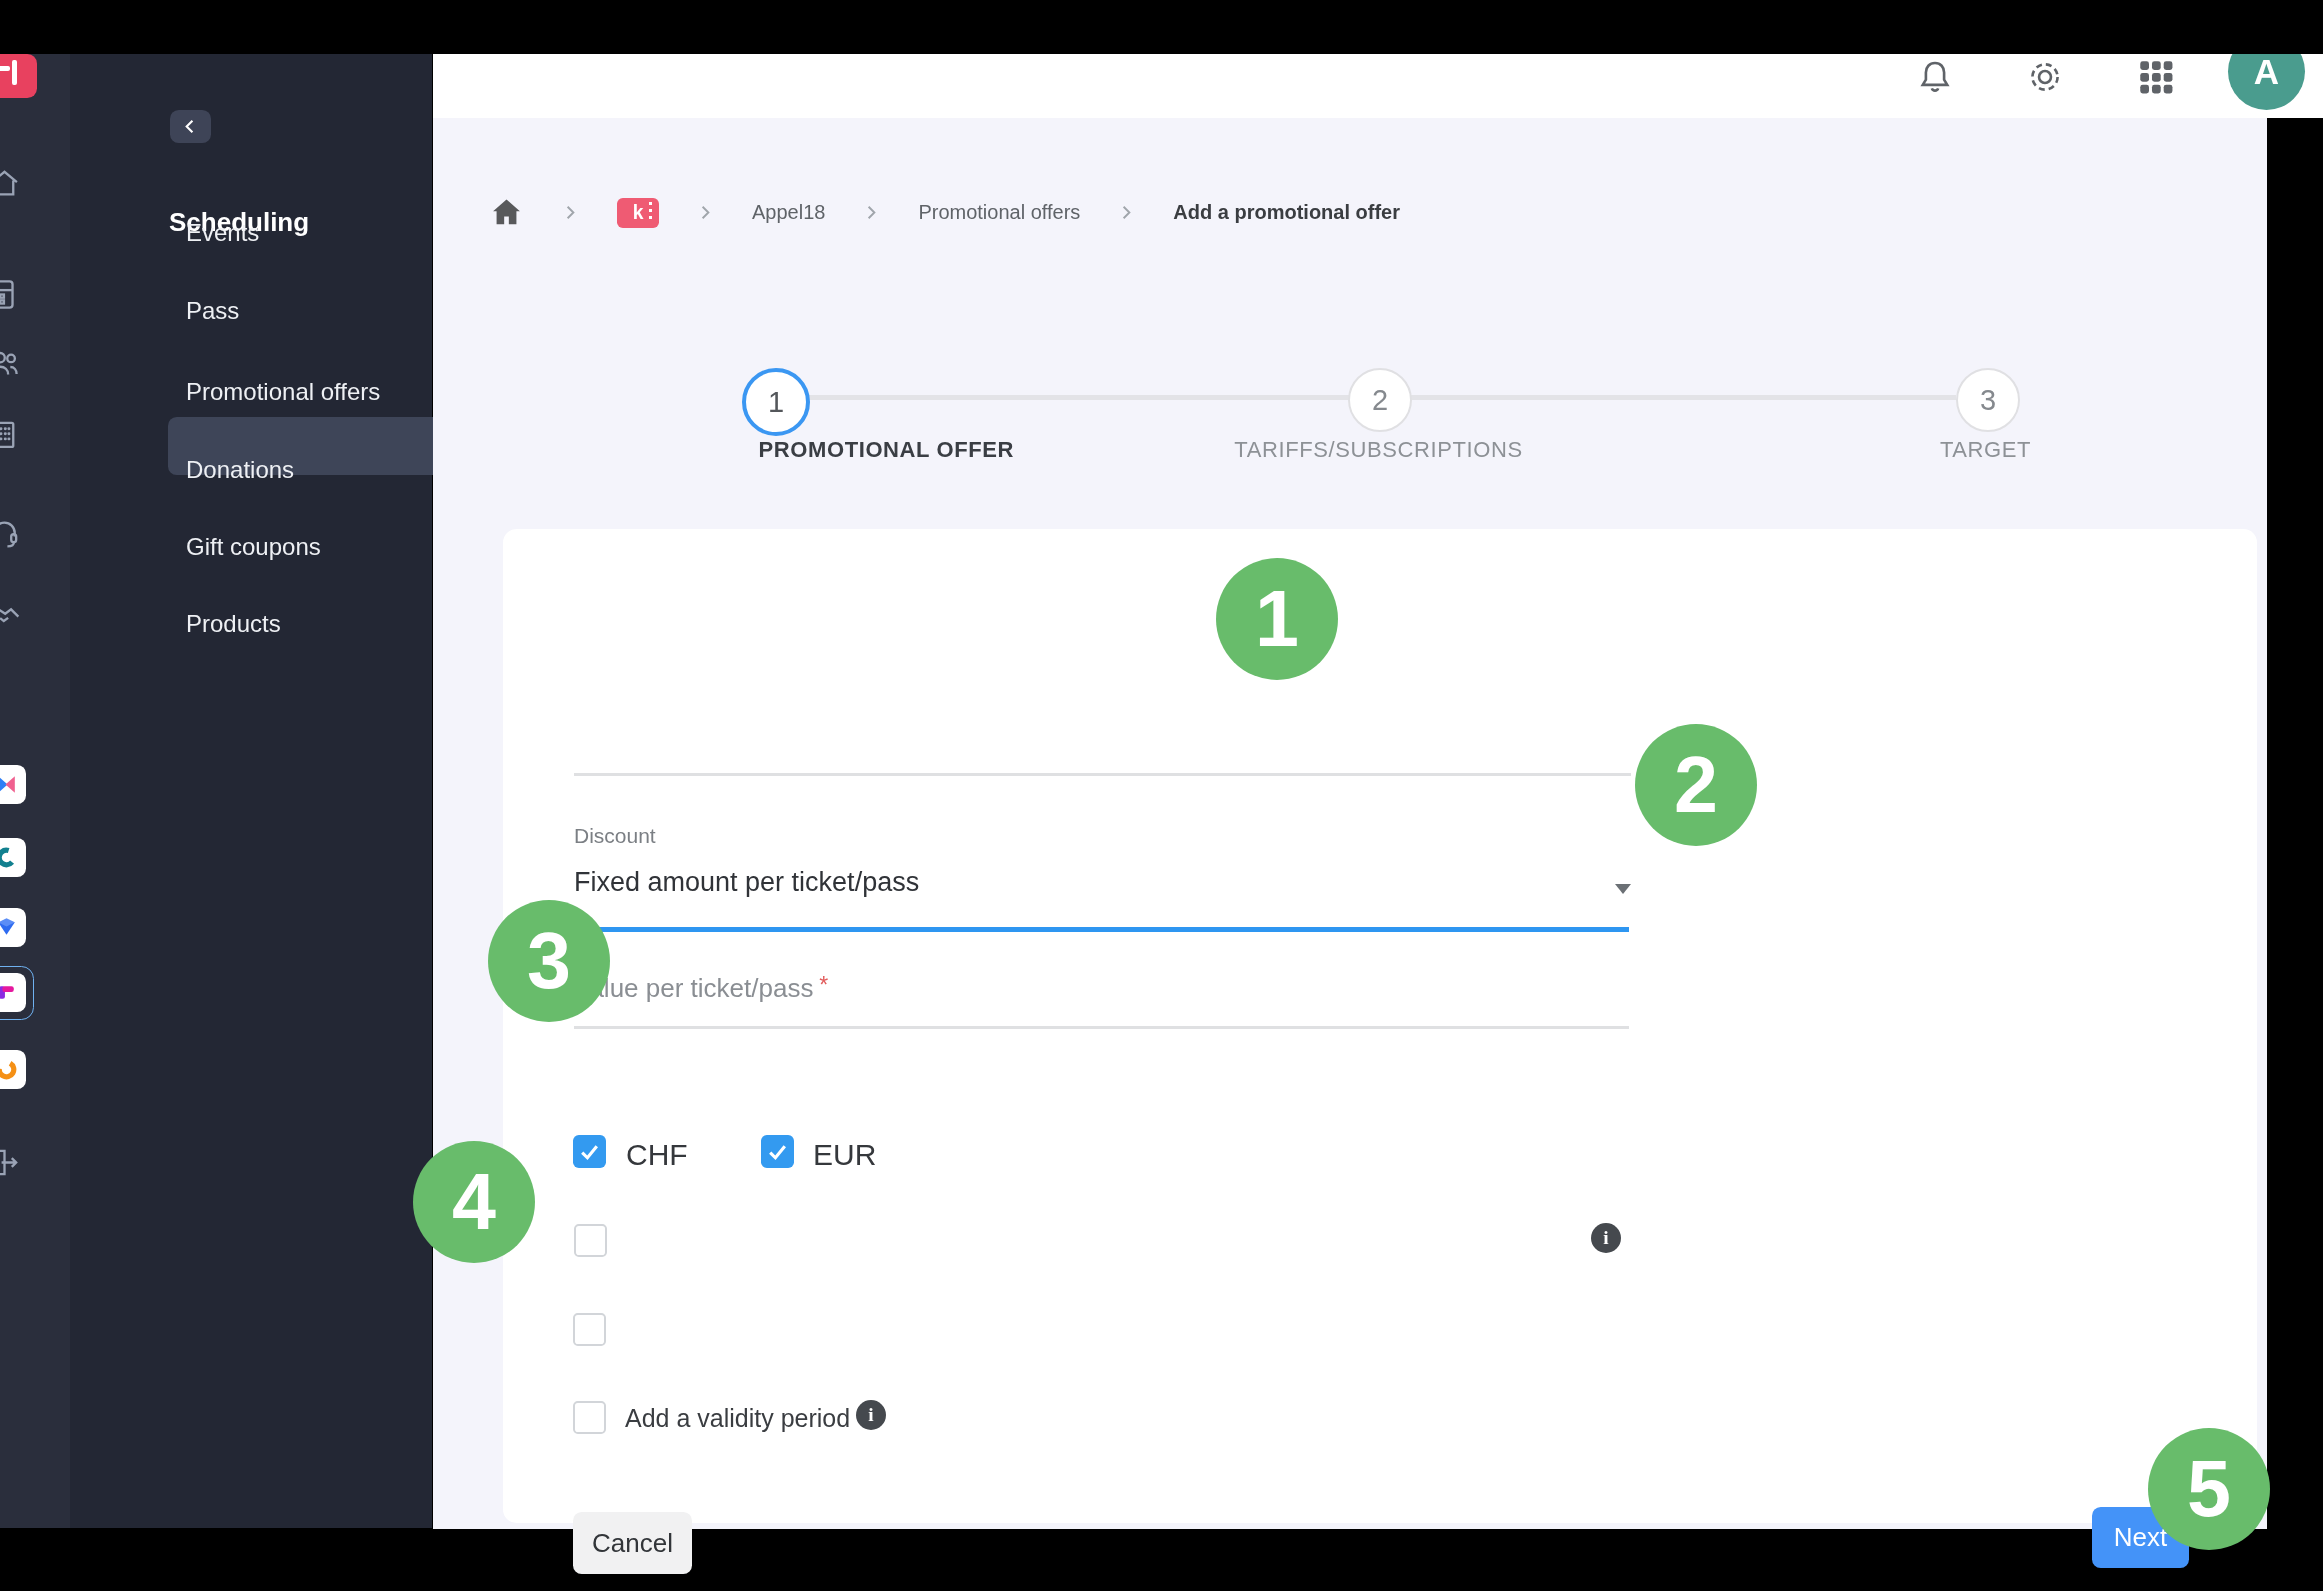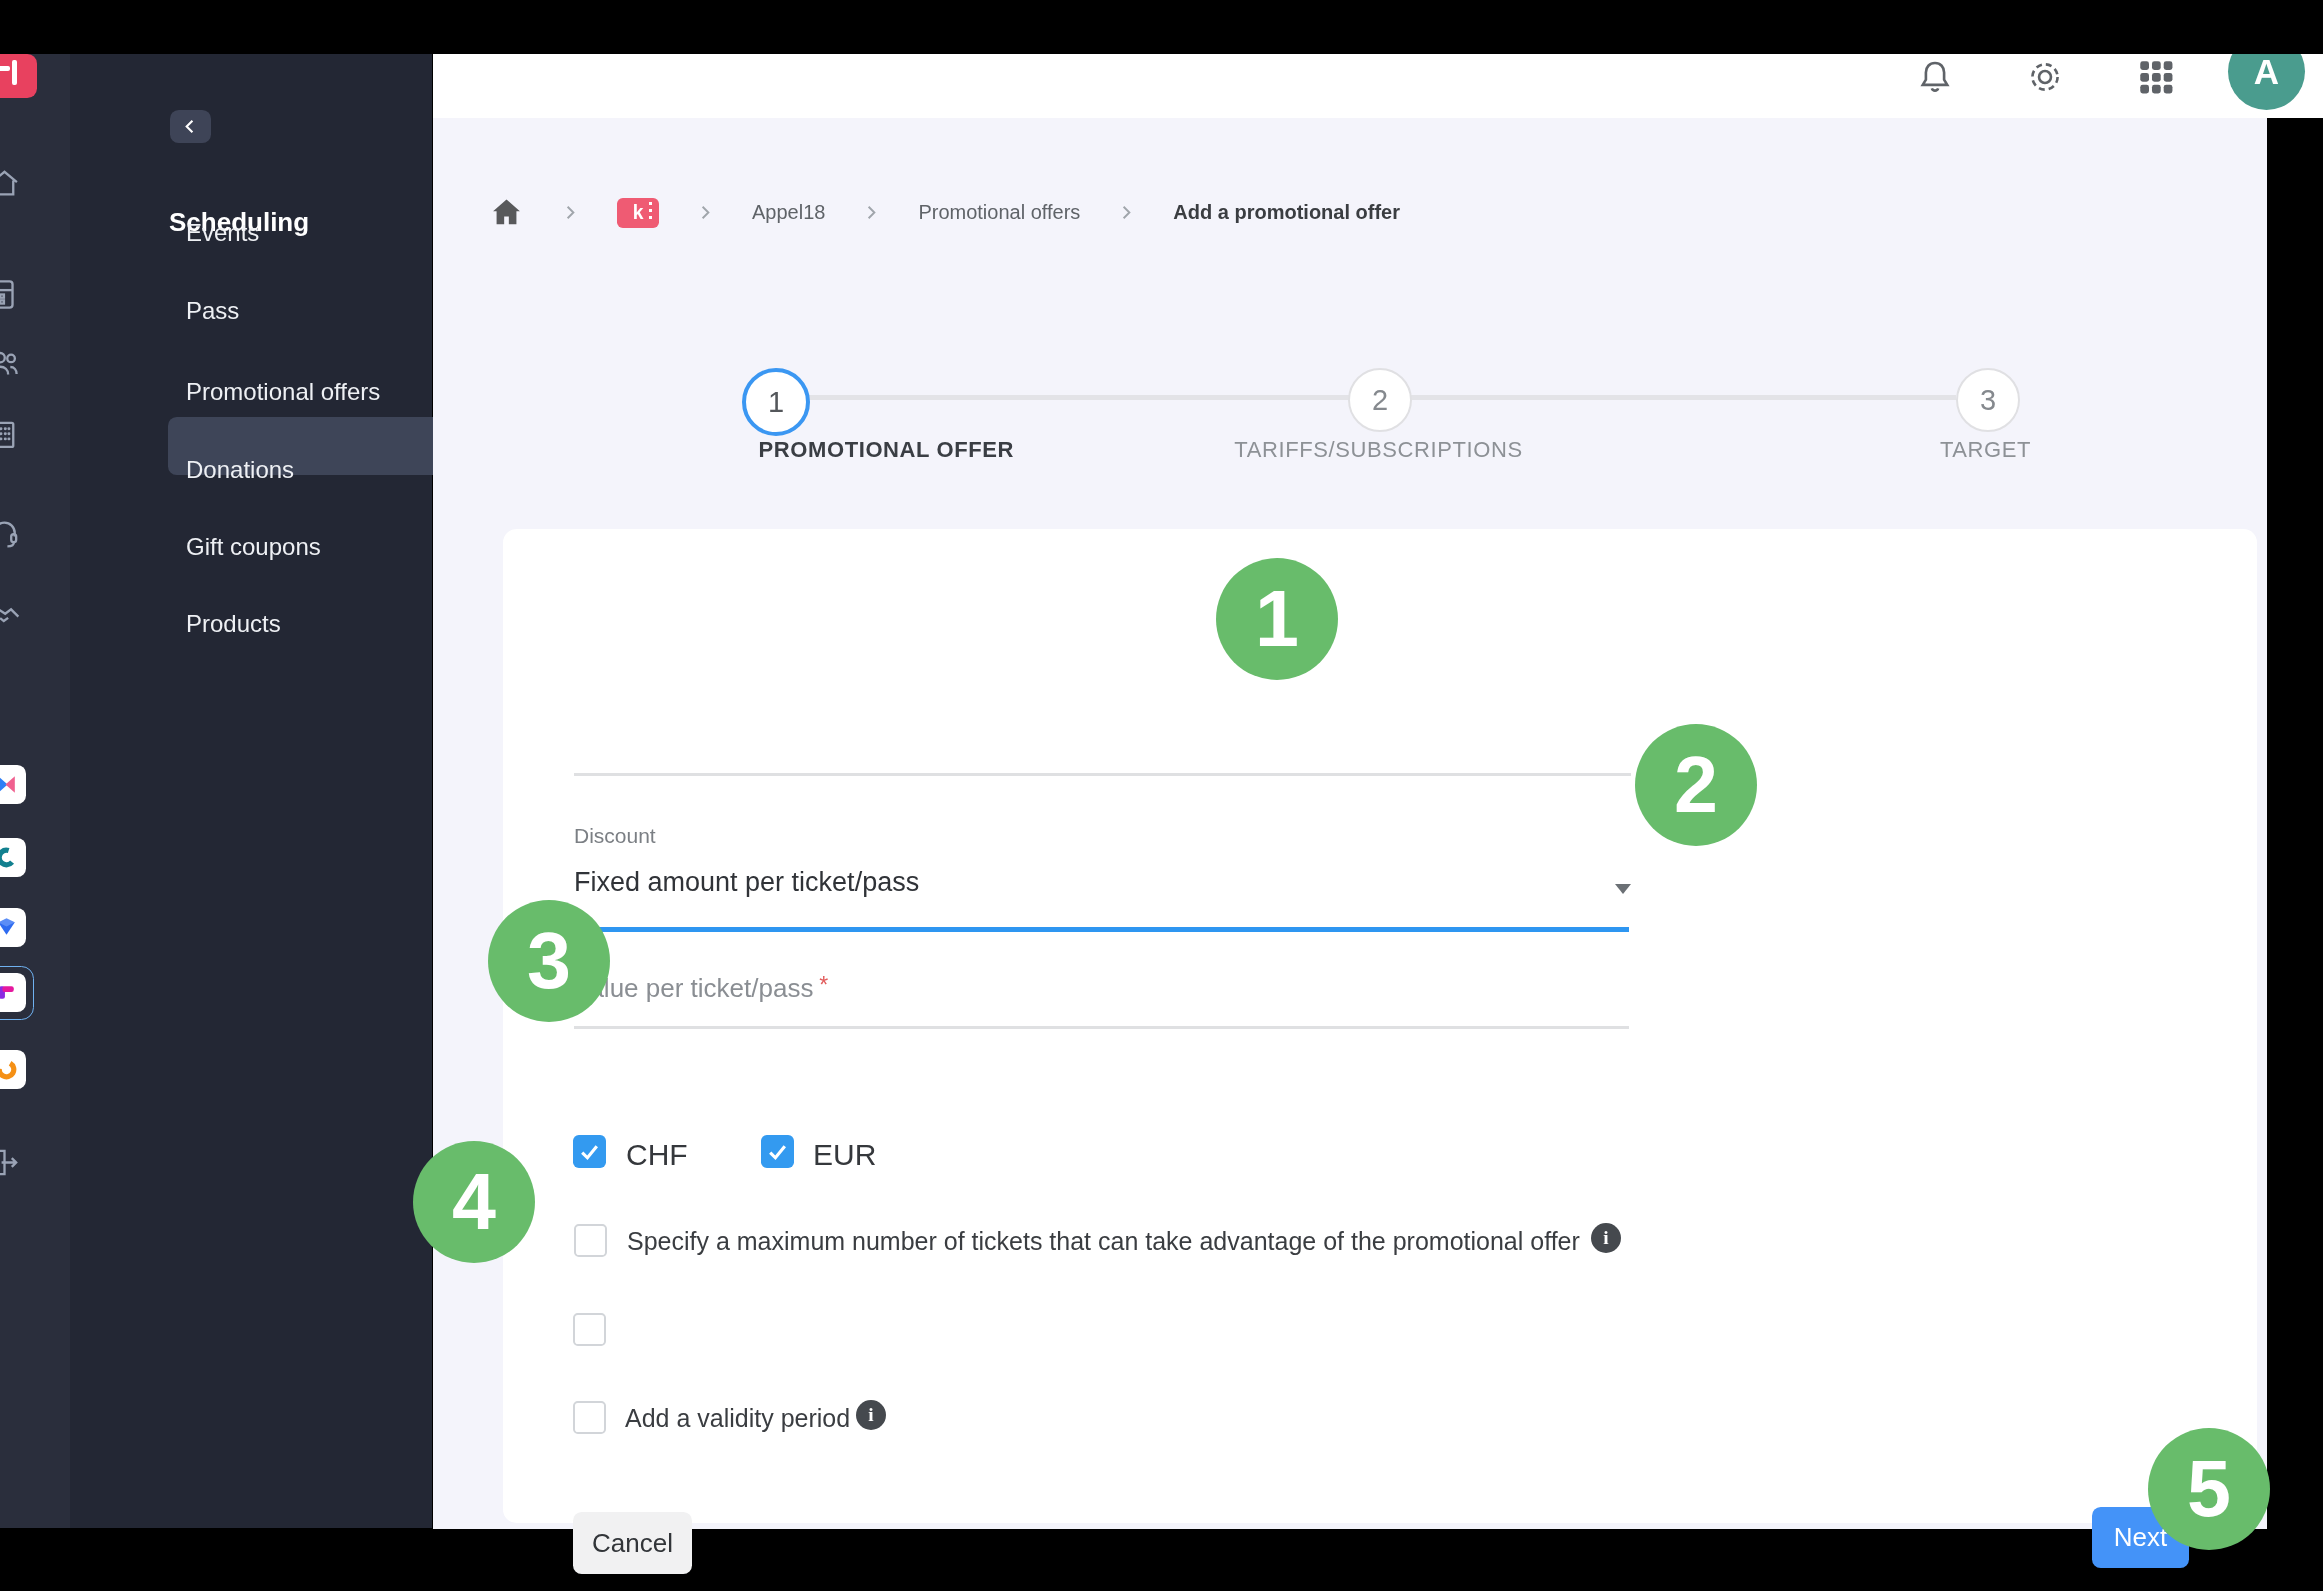--- a/index.html
+++ b/index.html
@@ -281,21 +281,20 @@
       </div>
       <div class="cb-label" style="left:123px;top:609px">CHF</div>
       <div class="cb on" style="left:258px;top:606px">
         <svg viewBox="0 0 24 24" width="25" height="25" fill="none" stroke="#fff" stroke-width="3">
             <polyline points="5,13 10,18 19,7"></polyline>
           </svg>
       </div>
       <div class="cb-label" style="left:310px;top:609px">EUR</div>
 
       <div class="cb off" style="left:71px;top:695px"></div>
-      <div class="opt-label" style="left:124px;top:698px">Specify a maximum number of tickets that can take advantage of the promotional offer</div>
       <div class="info" style="left:1088px;top:694px">i</div>
 
       <div class="cb off" style="left:70px;top:784px"></div>
 
       <div class="cb off" style="left:70px;top:872px"></div>
       <div class="opt-label" style="left:122px;top:875px">Add a validity period</div>
       <div class="info" style="left:353px;top:871px">i</div>
 
       <button class="btn-cancel">Cancel</button>
       <button class="btn-next">Next</button>

